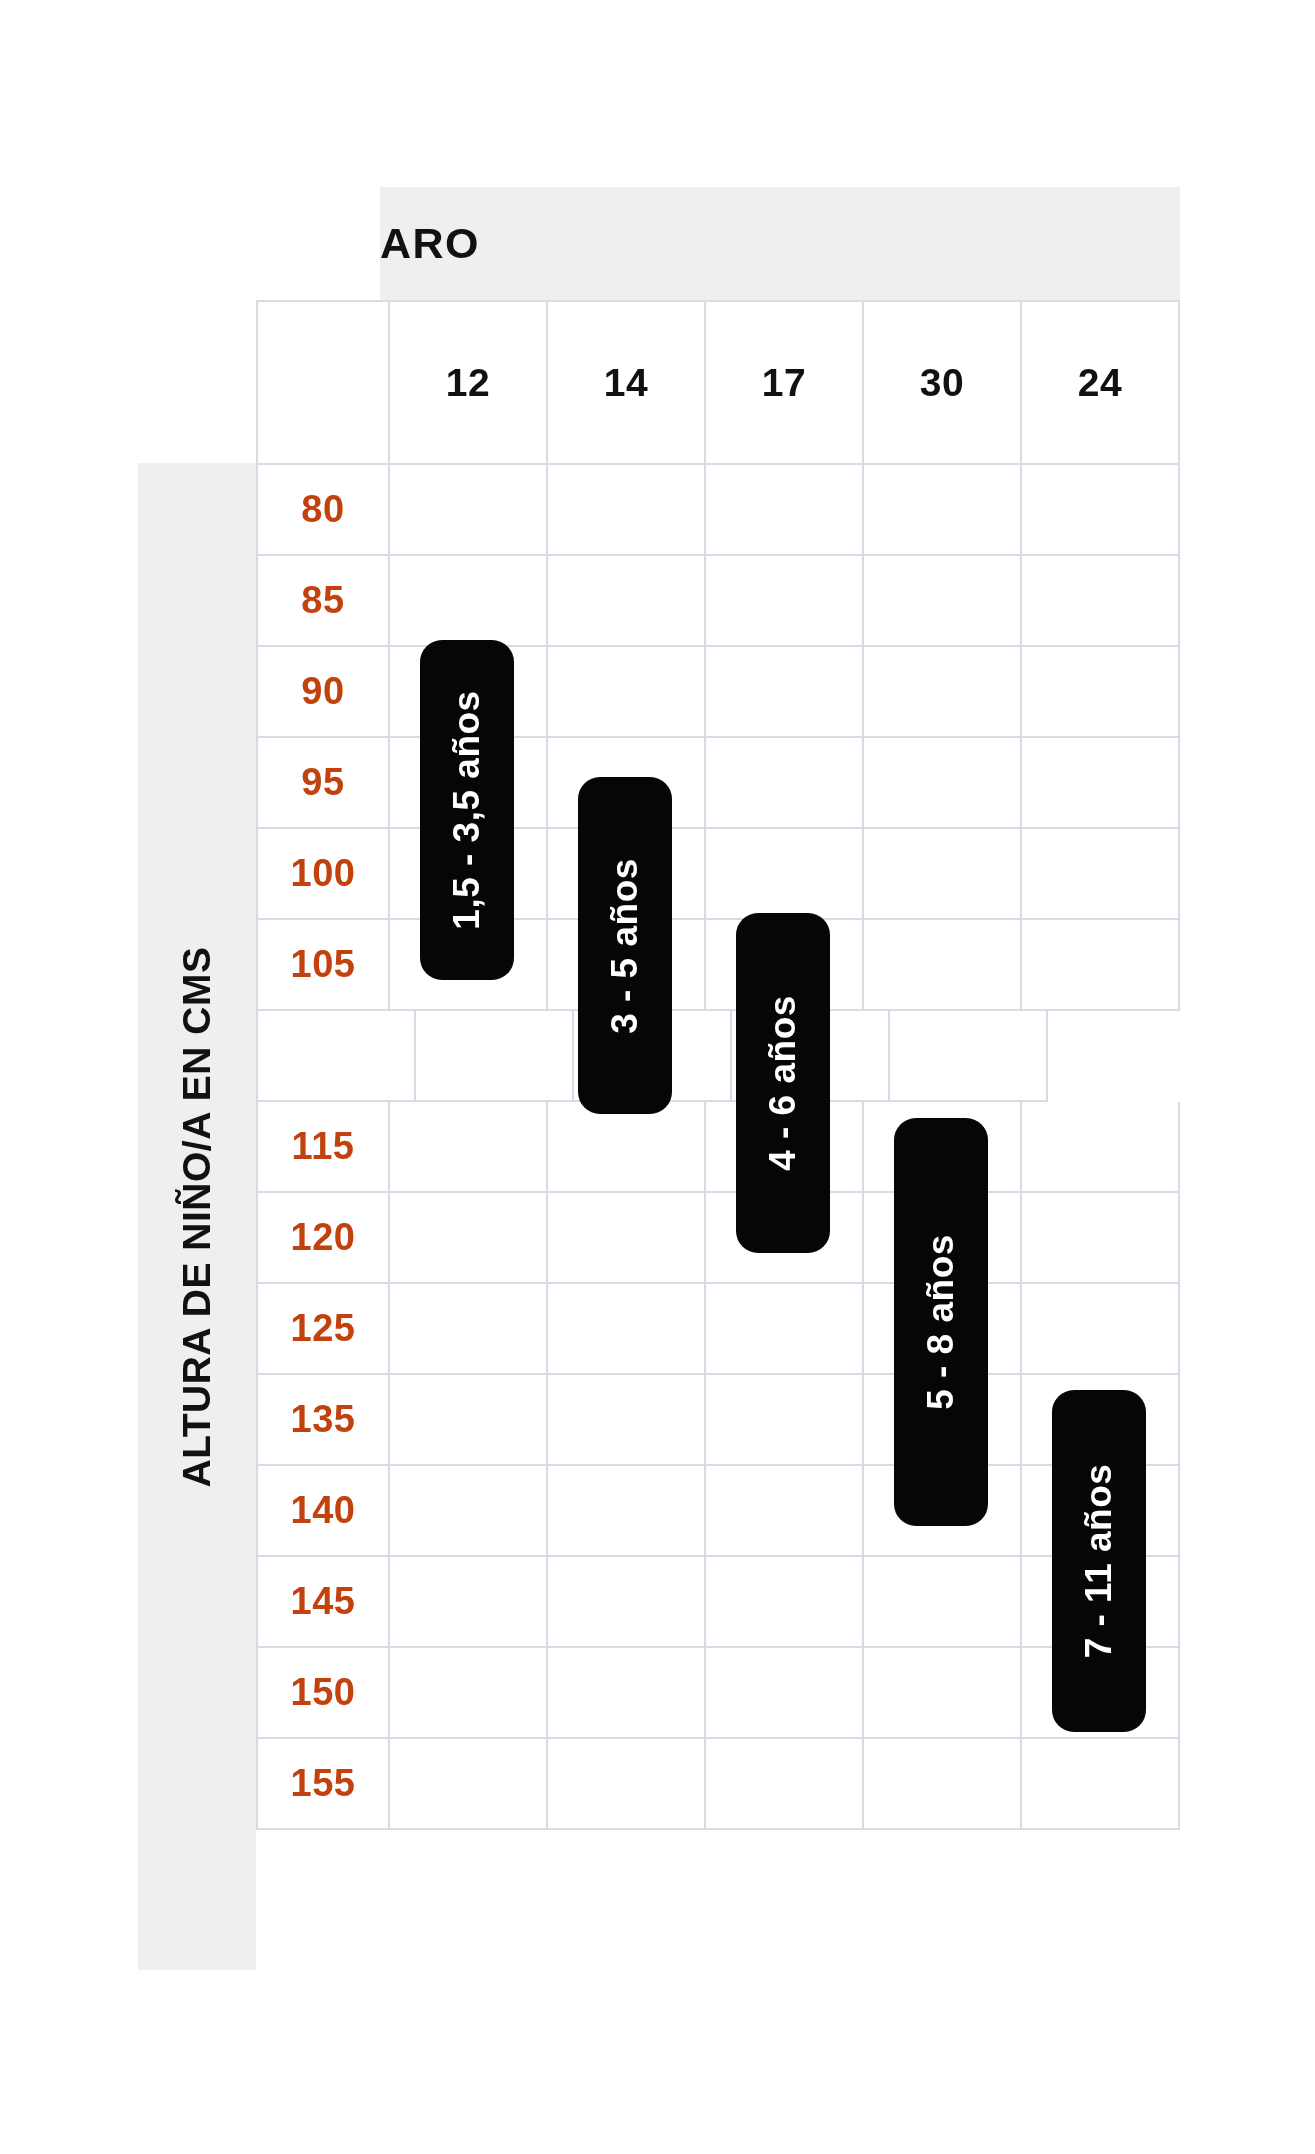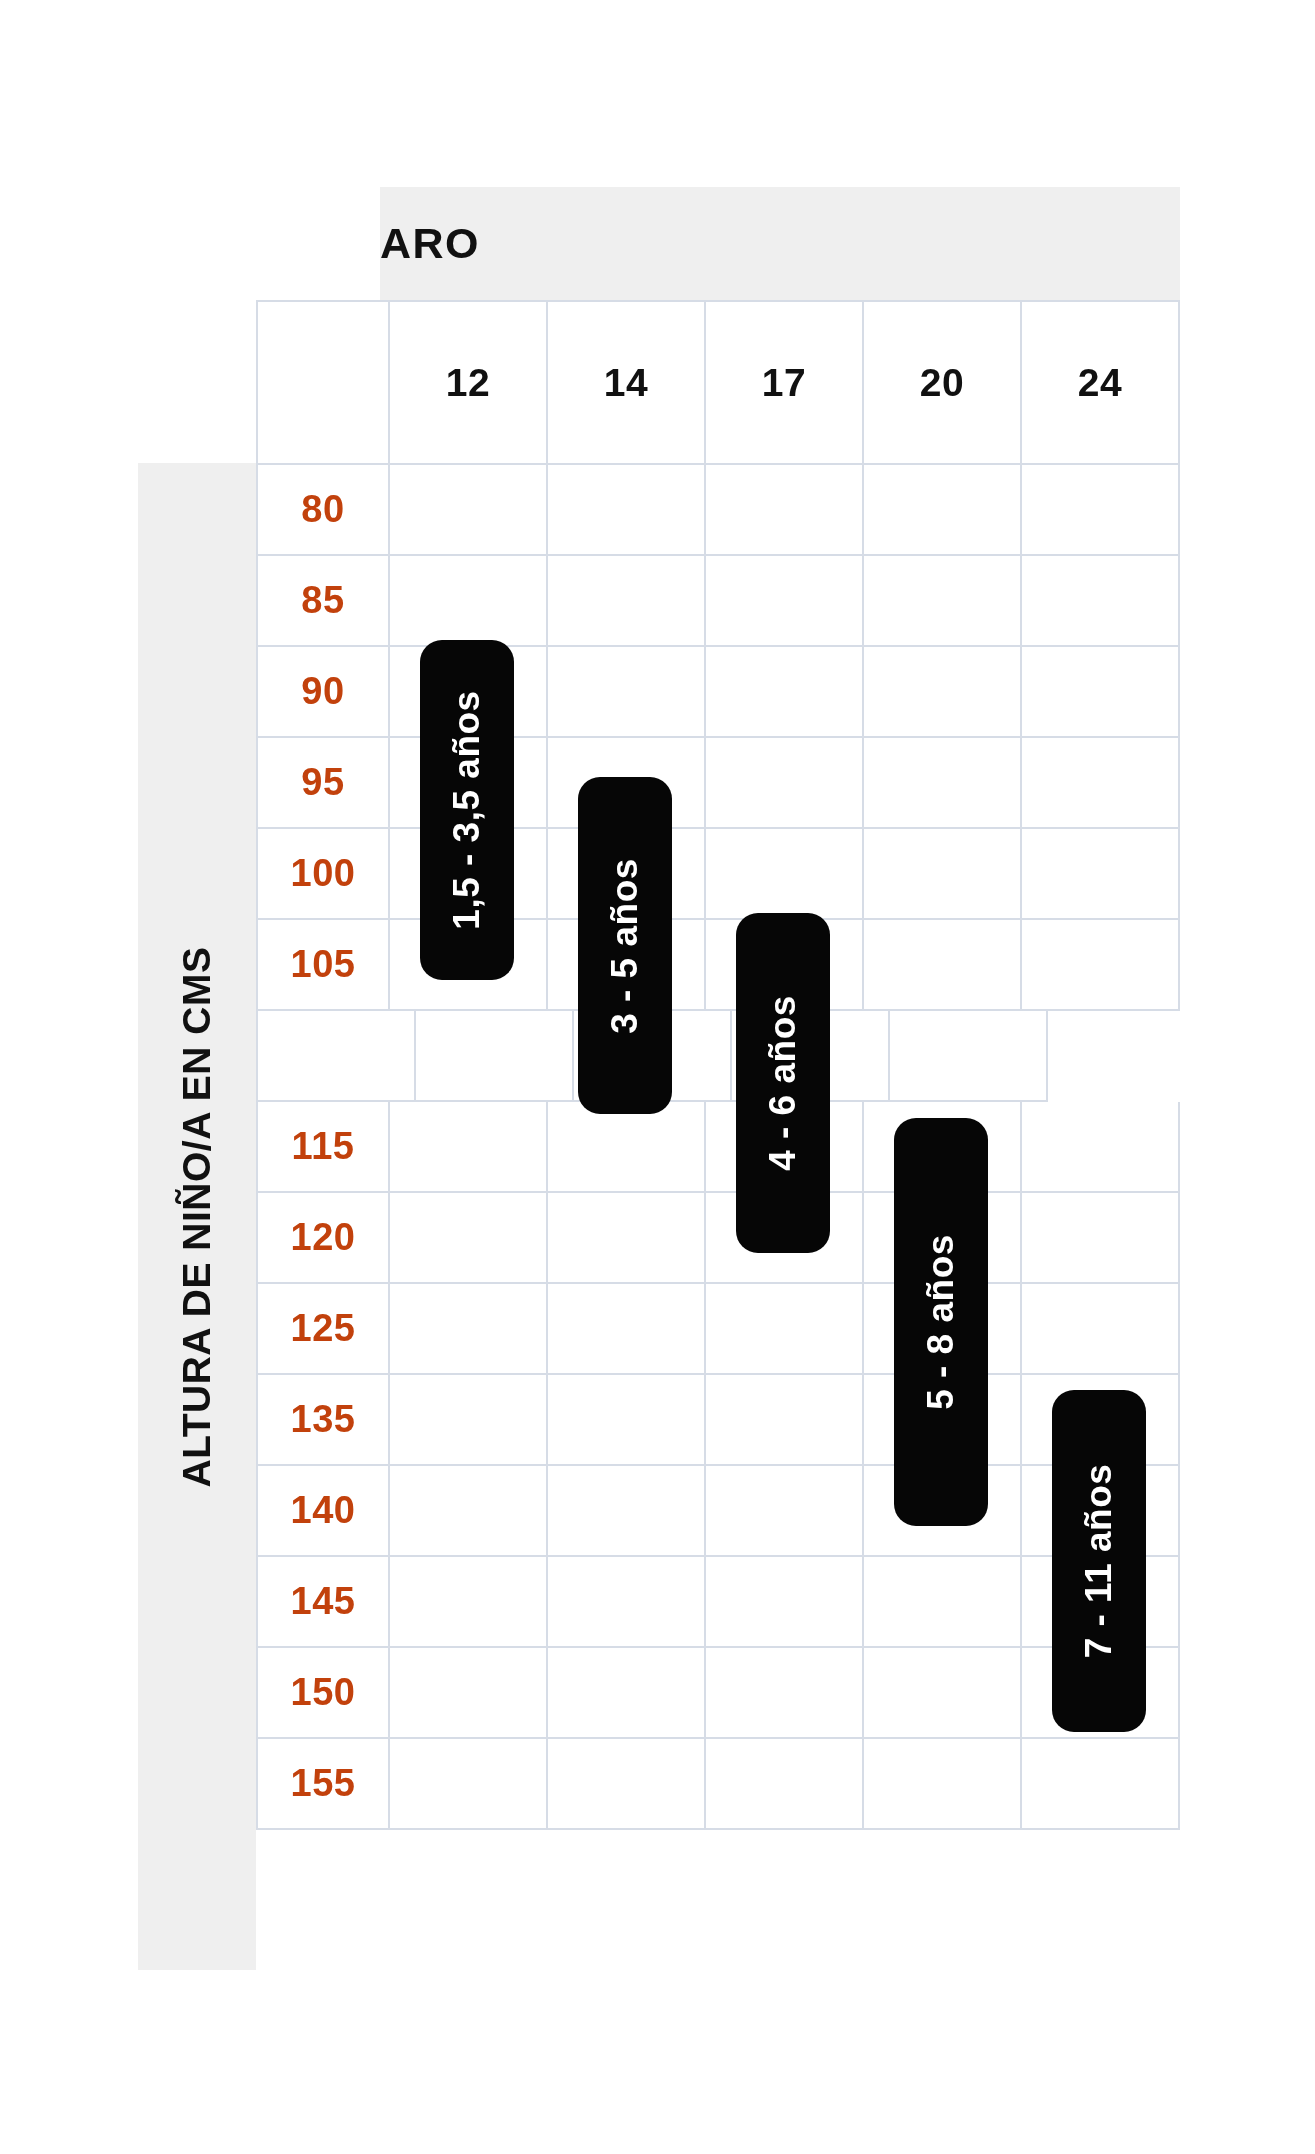--- a/index.html
+++ b/index.html
@@ -151,21 +151,21 @@
       <div class="cell cell-data">
         <span class="col-head-text">12</span>
       </div>
       <div class="cell cell-data">
         <span class="col-head-text">14</span>
       </div>
       <div class="cell cell-data">
         <span class="col-head-text">17</span>
       </div>
       <div class="cell cell-data">
-        <span class="col-head-text">20</span>
+        <span class="col-head-text">30</span>
       </div>
       <div class="cell cell-data">
         <span class="col-head-text">24</span>
       </div>
     </div>
 
     <div id="body-rows">
         <div class="grid-row body-row">
           <div class="cell cell-label">
             <span class="row-head-text">80</span>

